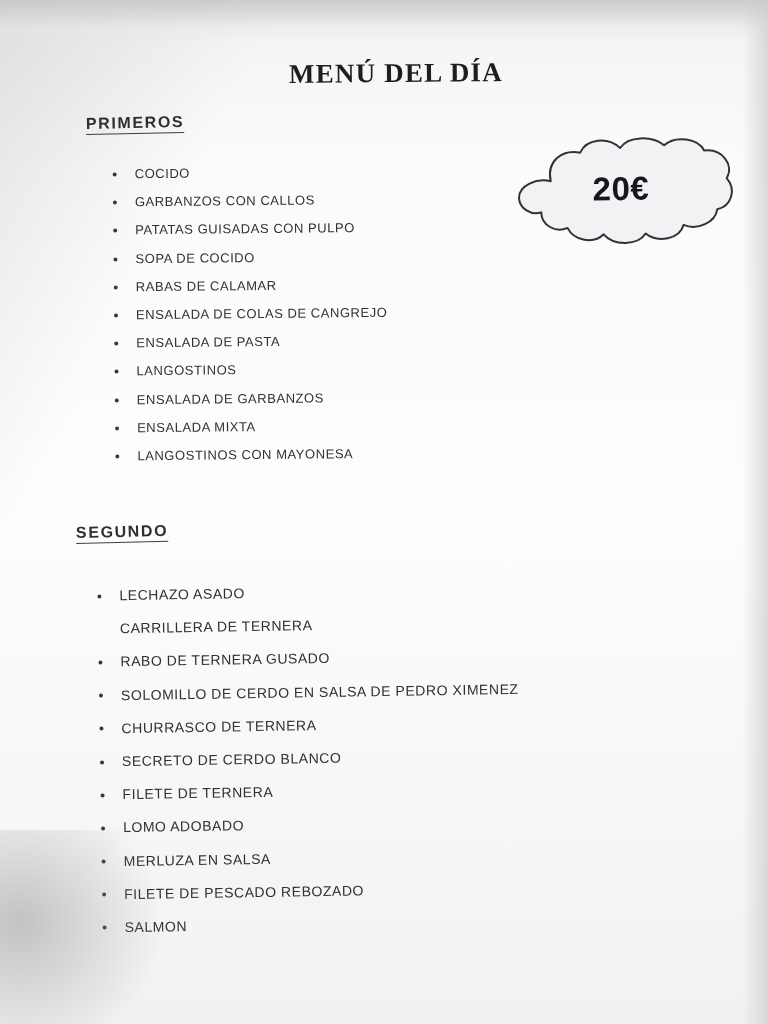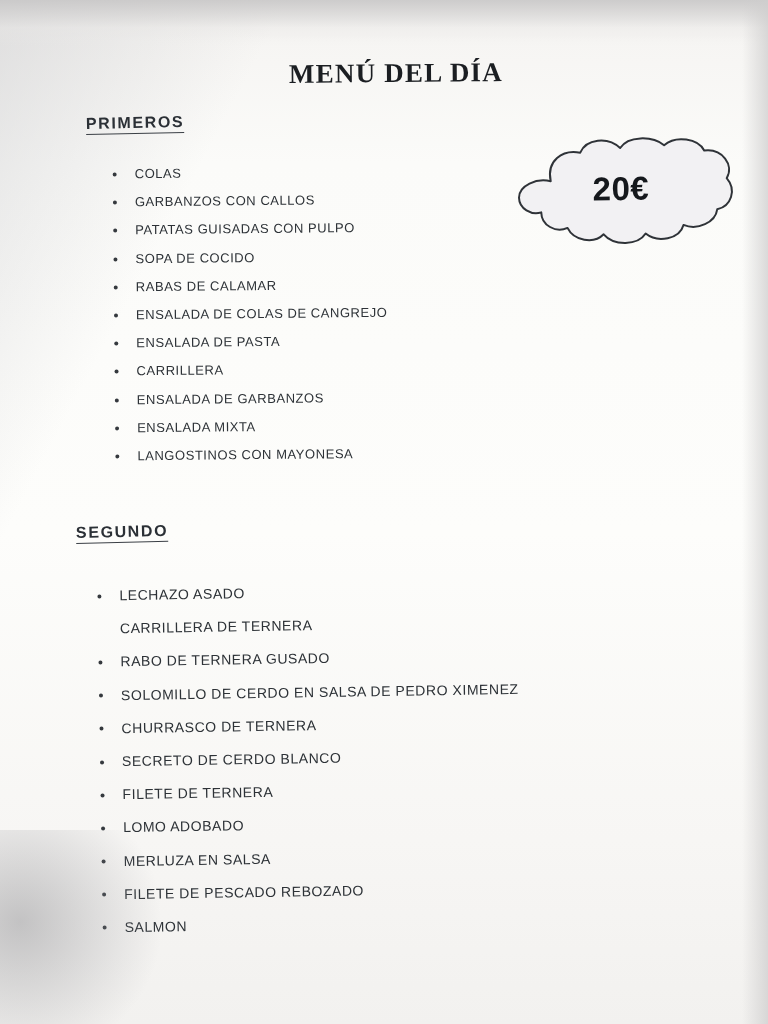--- a/index.html
+++ b/index.html
@@ -174,28 +174,28 @@
   <div id="top-shade"></div>
   <div id="right-shade"></div>
 
   <div id="menu-content">
 
     <div id="menu-title">MENÚ DEL DÍA</div>
 
     <div class="section-heading" id="heading-primeros">PRIMEROS</div>
 
     <ul class="dish-list" id="list-primeros">
-      <li><span class="bullet"></span><span>COLAS</span></li>
+      <li><span class="bullet"></span><span>COCIDO</span></li>
       <li><span class="bullet"></span><span>GARBANZOS CON CALLOS</span></li>
       <li><span class="bullet"></span><span>PATATAS GUISADAS CON PULPO</span></li>
       <li><span class="bullet"></span><span>SOPA DE COCIDO</span></li>
       <li><span class="bullet"></span><span>RABAS DE CALAMAR</span></li>
       <li><span class="bullet"></span><span>ENSALADA DE COLAS DE CANGREJO</span></li>
       <li><span class="bullet"></span><span>ENSALADA DE PASTA</span></li>
-      <li><span class="bullet"></span><span>CARRILLERA</span></li>
+      <li><span class="bullet"></span><span>LANGOSTINOS</span></li>
       <li><span class="bullet"></span><span>ENSALADA DE GARBANZOS</span></li>
       <li><span class="bullet"></span><span>ENSALADA MIXTA</span></li>
       <li><span class="bullet"></span><span>LANGOSTINOS CON MAYONESA</span></li>
     </ul>
 
     <div class="section-heading" id="heading-segundo">SEGUNDO</div>
 
     <ul class="dish-list" id="list-segundo">
       <li><span class="bullet"></span><span>LECHAZO ASADO</span></li>
       <li class="no-bullet"><span>CARRILLERA DE TERNERA</span></li>

